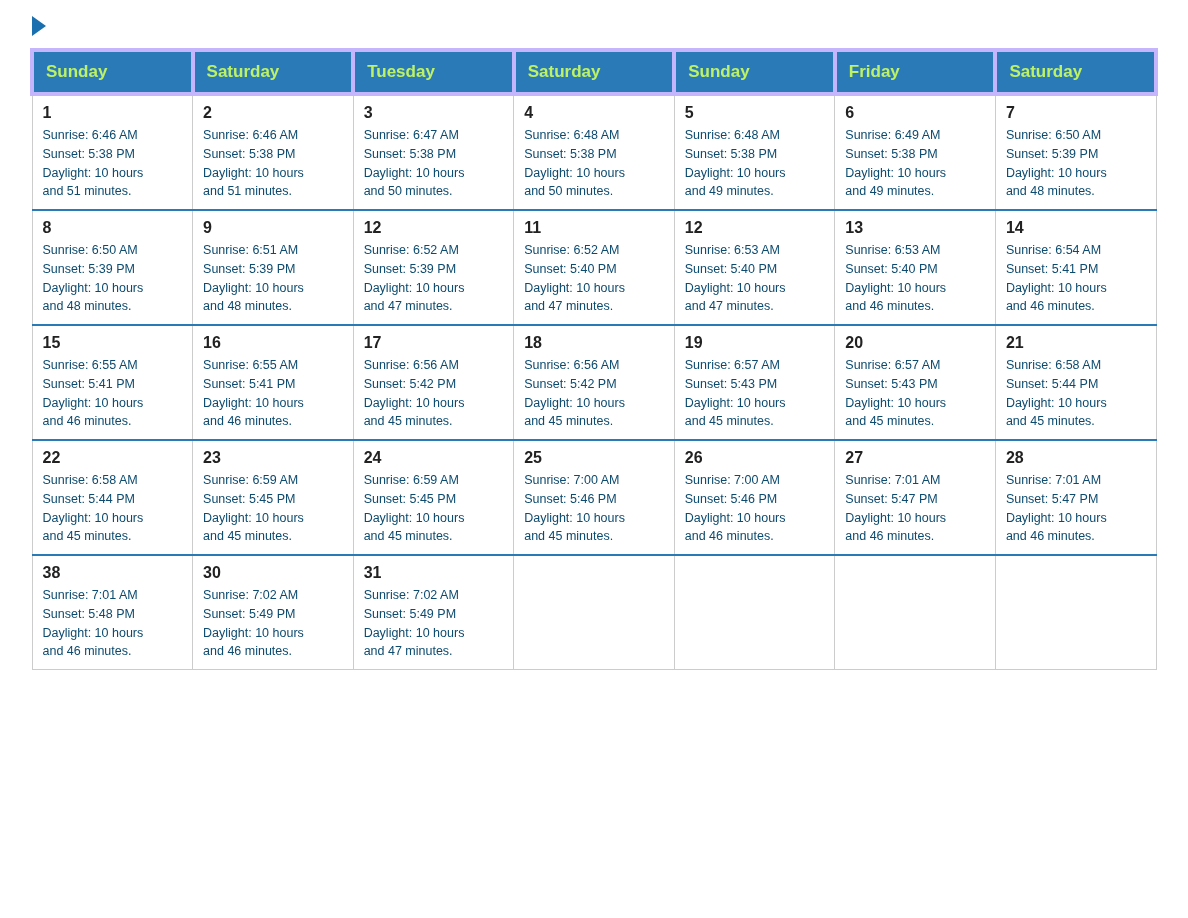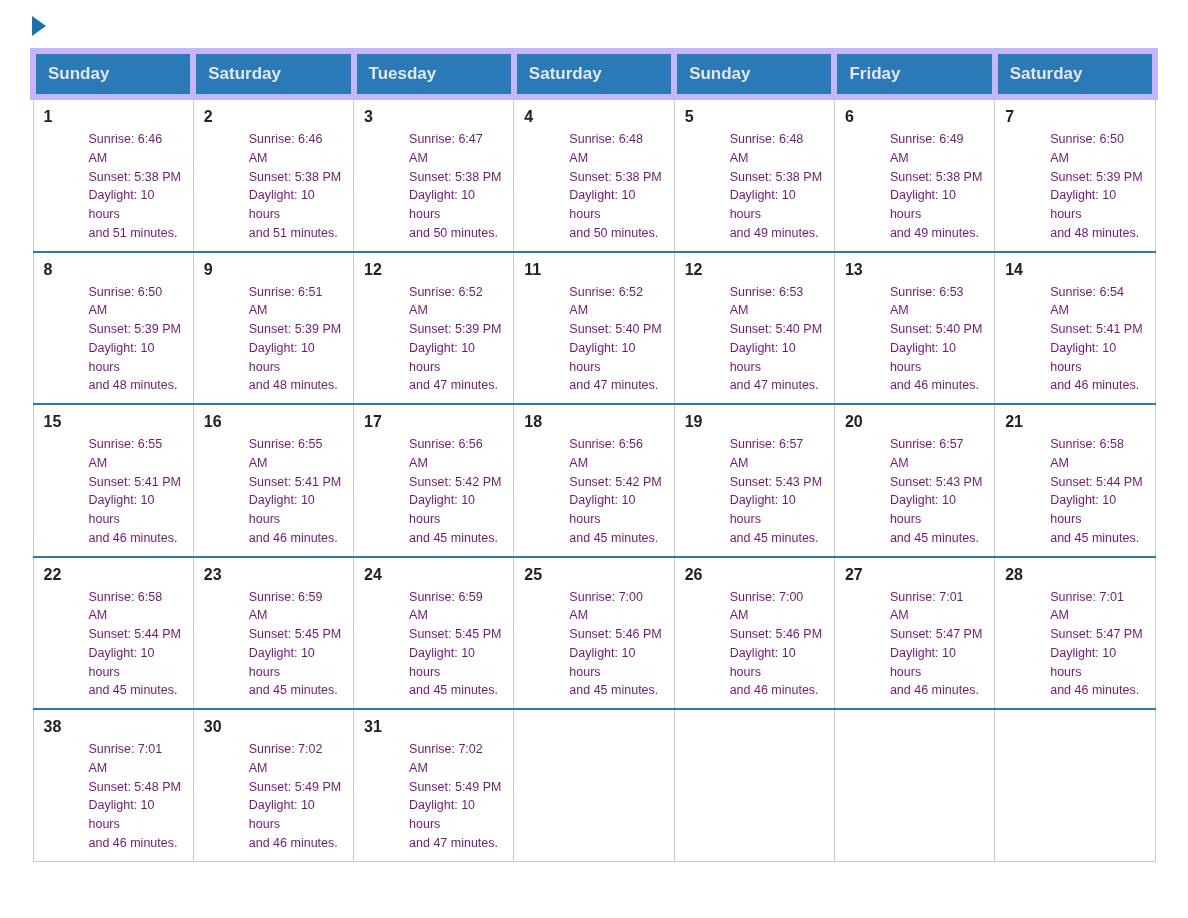--- a/index.html
+++ b/index.html
@@ -61,48 +61,47 @@
       color: #555;
       margin-top: 4px;
     }
     .calendar {
       width: 100%;
       border-collapse: collapse;
       border: 1px solid #aaa;
     }
     .calendar thead tr th {
       background-color: #2a7ab8;
-      color: #e5e5e5;
+      color: #bef264;
       font-size: 17px;
       font-weight: bold;
       padding: 10px 12px;
       text-align: left;
-      border: 6px solid #c4b5fd;
+      border: 4px solid #c4b5fd;
     }
     .calendar tbody tr td {
       vertical-align: top;
       padding: 8px 10px;
       border: 1px solid #ccc;
       width: 14.28%;
       min-height: 90px;
     }
     .calendar tbody tr {
       border-top: 2px solid #2a7ab8;
     }
     .day-num {
       font-size: 16px;
       font-weight: bold;
       color: #222;
       margin-bottom: 4px;
     }
     .day-info {
       font-size: 12.5px;
-      color: #701a75;
+      color: #0c4a6e;
       line-height: 1.5;
-      margin-left: 45px;
     }
     .empty-cell {
       background: #fff;
     }
   </style>
 </head>
 <body>
 
 <div class="header">
   <div class="logo-wrapper">

